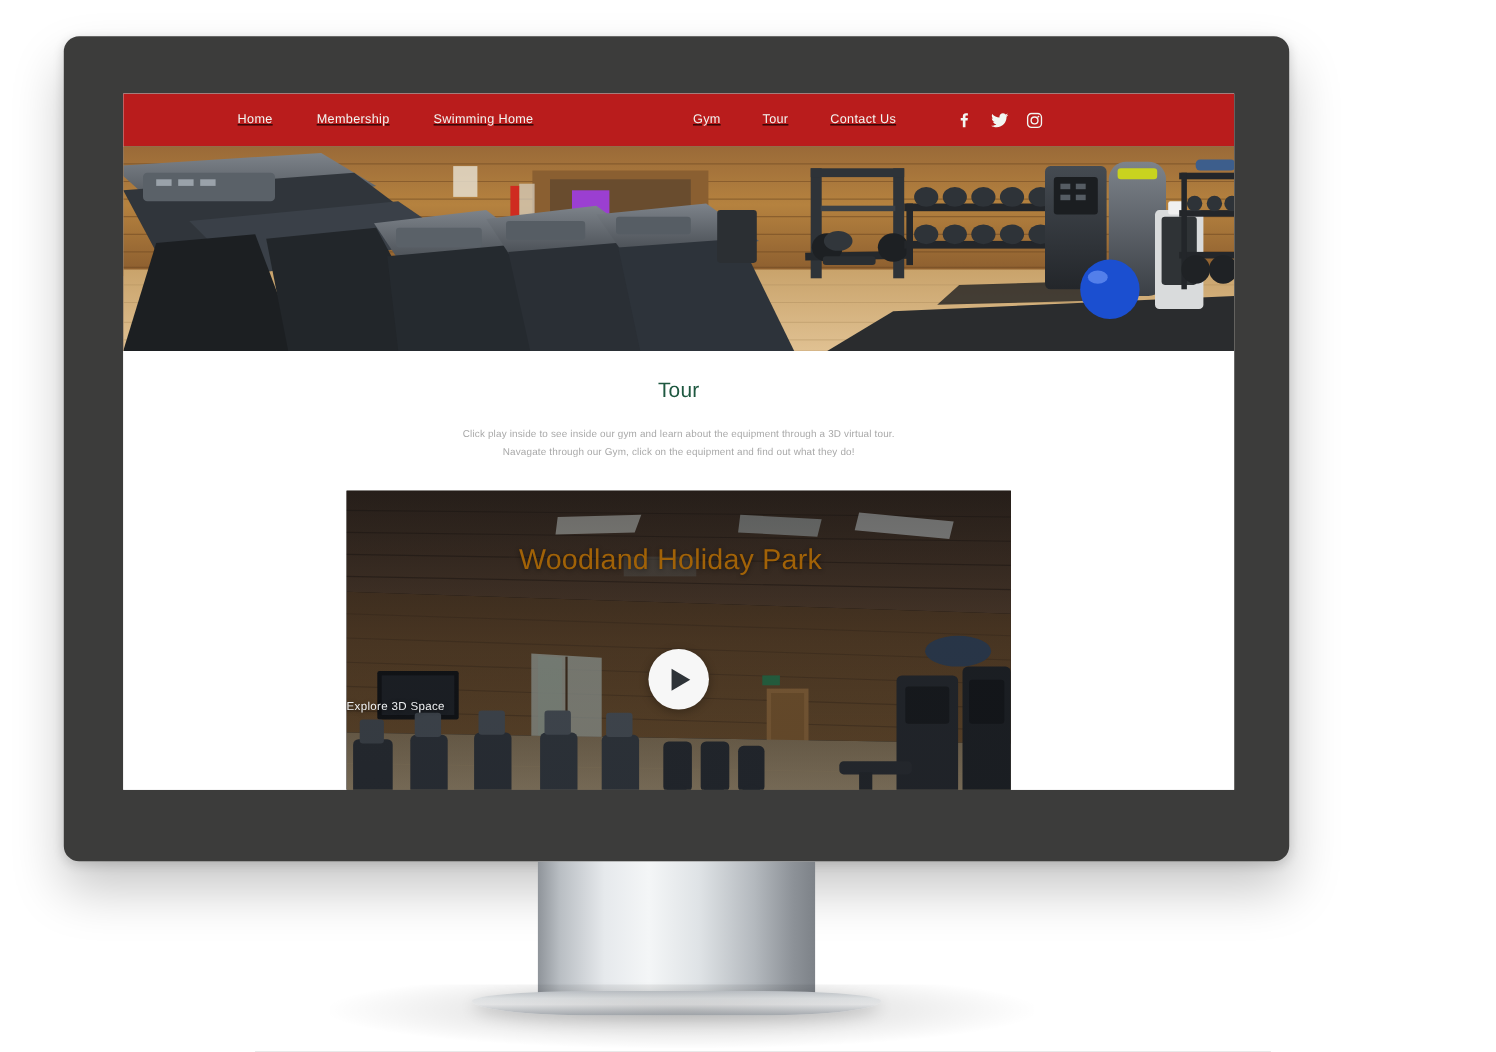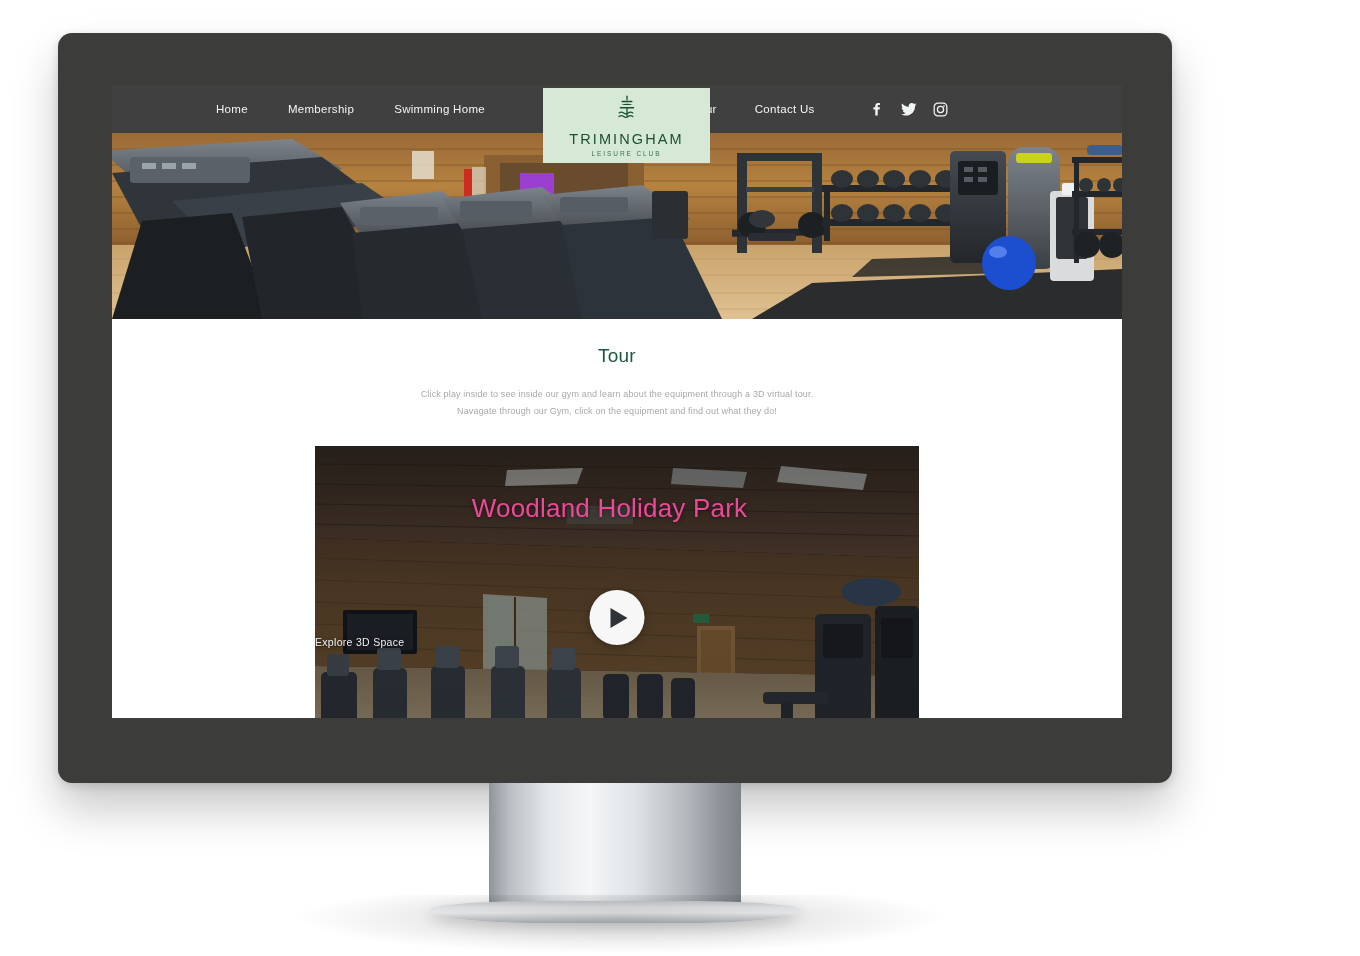--- a/index.html
+++ b/index.html
@@ -46,22 +46,22 @@
   }
   #floor-shadow {
     position:absolute; left:300px; top:895px;
     width:640px; height:58px;
     background:radial-gradient(ellipse at 50% 40%, rgba(0,0,0,0.17) 0%, rgba(0,0,0,0.07) 45%, rgba(0,0,0,0) 72%);
     pointer-events:none;
   }
 
   
   #navbar {
-    position:relative; height:48px; background:#404040;
-    display:flex; align-items:center;
+    position:relative; height:48px; background:#b91c1c;
+    display:flex; align-items:center;text-decoration:underline;
   }
   .nav-left { display:flex; align-items:center; gap:40px; margin-left:104px; }
   .nav-right { display:flex; align-items:center; gap:38px; margin-left:145px; }
   .nav-link {
     color:#f2f6f2; font-size:11.5px; letter-spacing:0.3px;
     text-decoration:none; white-space:nowrap; cursor:pointer;
   }
   .social-row { display:flex; align-items:center; gap:17px; margin-left:16px; }
   .social-ic { width:15px; height:15px; display:block; cursor:pointer; }
   .social-ic svg { display:block; }
@@ -105,21 +105,21 @@
     margin:30px auto 0; overflow:hidden; background:#120d09;
     cursor:pointer;
   }
   #video-wrap svg.vbg { position:absolute; inset:0; width:100%; height:100%; }
   #video-dim {
     position:absolute; inset:0;
     background:linear-gradient(to bottom, rgba(10,12,18,0.46) 0%, rgba(10,12,18,0.30) 40%, rgba(10,12,18,0.34) 100%);
   }
   #video-title {
     position:absolute; top:47px; left:0; right:15px; text-align:center;
-    color:#ec4899; font-size:26px; font-weight:400; letter-spacing:0.2px;
+    color:#a16207; font-size:26px; font-weight:400; letter-spacing:0.2px;
     text-shadow:0 1px 5px rgba(0,0,0,0.45);
   }
   #play-btn {
     position:absolute; left:50%; top:144px; transform:translateX(-50%);
     width:55px; height:55px; border-radius:50%;
     background:#f7f7f7;
     display:flex; align-items:center; justify-content:center;
     box-shadow:0 2px 9px rgba(0,0,0,0.3); cursor:pointer;
   }
   #play-tri {
@@ -170,35 +170,20 @@
             <span class="social-ic">
               <svg viewBox="0 0 15 15" width="15" height="15">
                 <rect x="1.2" y="1.2" width="12.6" height="12.6" rx="3.6" fill="none" stroke="#f2f6f2" stroke-width="1.25"></rect>
                 <circle cx="7.5" cy="7.5" r="3.1" fill="none" stroke="#f2f6f2" stroke-width="1.25"></circle>
                 <circle cx="11.0" cy="4.0" r="0.85" fill="#f2f6f2"></circle>
               </svg>
             </span>
           </div>
         </div>
 
-        <div id="logo-plate">
-          <span id="logo-mark">
-            <svg viewBox="0 0 34 34" width="30" height="30">
-              <line x1="17" y1="2.5" x2="17" y2="6.5" stroke="#1b5130" stroke-width="1.5" stroke-linecap="round"></line>
-              <line x1="11.5" y1="8.5" x2="22.5" y2="8.5" stroke="#1b5130" stroke-width="1.5" stroke-linecap="round"></line>
-              <path d="M10.5 12.6 Q17 9.6 23.5 12.6 Z" fill="#1b5130"></path>
-              <line x1="9.5" y1="15.6" x2="24.5" y2="15.6" stroke="#1b5130" stroke-width="1.5" stroke-linecap="round"></line>
-              <line x1="17" y1="15.6" x2="17" y2="25" stroke="#1b5130" stroke-width="1.5" stroke-linecap="round"></line>
-              <path d="M8 21.5 q2.6 -2.1 5.2 0 q2.6 2.1 5.2 0 q2.6 -2.1 5.2 0" fill="none" stroke="#1b5130" stroke-width="1.4" stroke-linecap="round"></path>
-              <path d="M8 25.5 q2.6 -2.1 5.2 0 q2.6 2.1 5.2 0 q2.6 -2.1 5.2 0" fill="none" stroke="#1b5130" stroke-width="1.4" stroke-linecap="round"></path>
-            </svg>
-          </span>
-          <span id="logo-name">TRIMINGHAM</span>
-          <span id="logo-sub">LEISURE CLUB</span>
-        </div>
       </div>
 
       <div id="hero">
         <svg viewBox="0 0 1010 186" preserveAspectRatio="none">
           <defs>
             <linearGradient id="woodWall" x1="0" y1="0" x2="0" y2="1">
               <stop offset="0%" stop-color="#9a6a38"></stop>
               <stop offset="45%" stop-color="#b5823f"></stop>
               <stop offset="100%" stop-color="#8a5c2e"></stop>
             </linearGradient>

